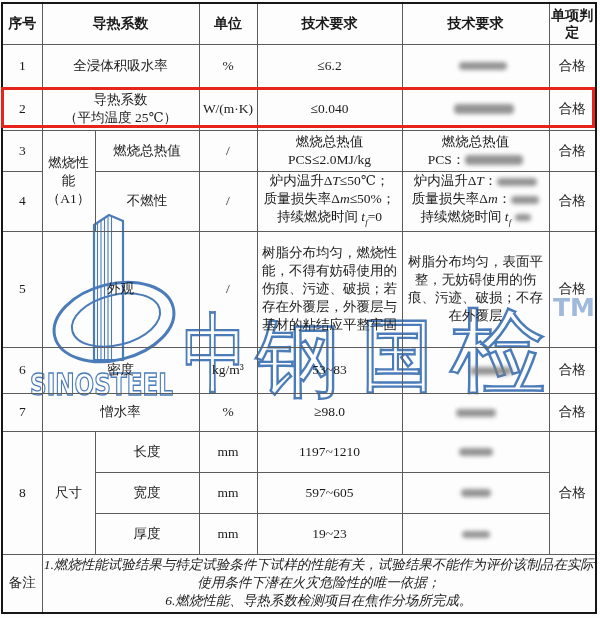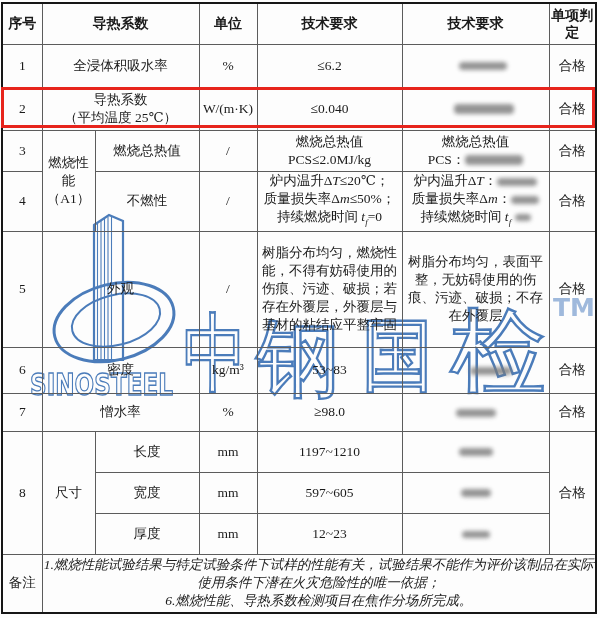--- a/index.html
+++ b/index.html
@@ -124,21 +124,21 @@
         <div><span>PCS：</span><span class="streak" style="width:58px;height:10px"></span></div>
       </td>
       <td>合格</td>
     </tr>
 
     <tr style="height:60px">
       <td>4</td>
       <td>不燃性</td>
       <td>/</td>
       <td class="wrap">
-        <div><span>炉内温升Δ</span><span class="ivar">T</span><span>≤20℃；</span></div>
+        <div><span>炉内温升Δ</span><span class="ivar">T</span><span>≤50℃；</span></div>
         <div><span>质量损失率Δ</span><span class="ivar">m</span><span>≤50%；</span></div>
         <div><span>持续燃烧时间 </span><span class="ivar">t</span><span class="sub">f</span><span>=0</span></div>
       </td>
       <td class="wrap">
         <div><span>炉内温升Δ</span><span class="ivar">T</span><span>：</span><span class="streak" style="width:40px"></span></div>
         <div><span>质量损失率Δ</span><span class="ivar">m</span><span>：</span><span class="streak" style="width:28px"></span></div>
         <div><span>持续燃烧时间 </span><span class="ivar">t</span><span class="sub">f</span> <span class="streak" style="width:16px;height:7px"></span></div>
       </td>
       <td>合格</td>
     </tr>
@@ -181,21 +181,21 @@
     </tr>
     <tr style="height:41px">
       <td>宽度</td>
       <td>mm</td>
       <td>597~605</td>
       <td><span class="streak" style="width:30px"></span></td>
     </tr>
     <tr style="height:41px">
       <td>厚度</td>
       <td>mm</td>
-      <td>12~23</td>
+      <td>19~23</td>
       <td><span class="streak" style="width:28px;height:7px"></span></td>
     </tr>
 
     <tr style="height:59px">
       <td>备注</td>
       <td colspan="6" class="notes-text">
         <div>1.燃烧性能试验结果与特定试验条件下试样的性能有关，试验结果不能作为评价该制品在实际使用条件下潜在火灾危险性的唯一依据；</div>
         <div>6.燃烧性能、导热系数检测项目在焦作分场所完成。</div>
       </td>
     </tr>

